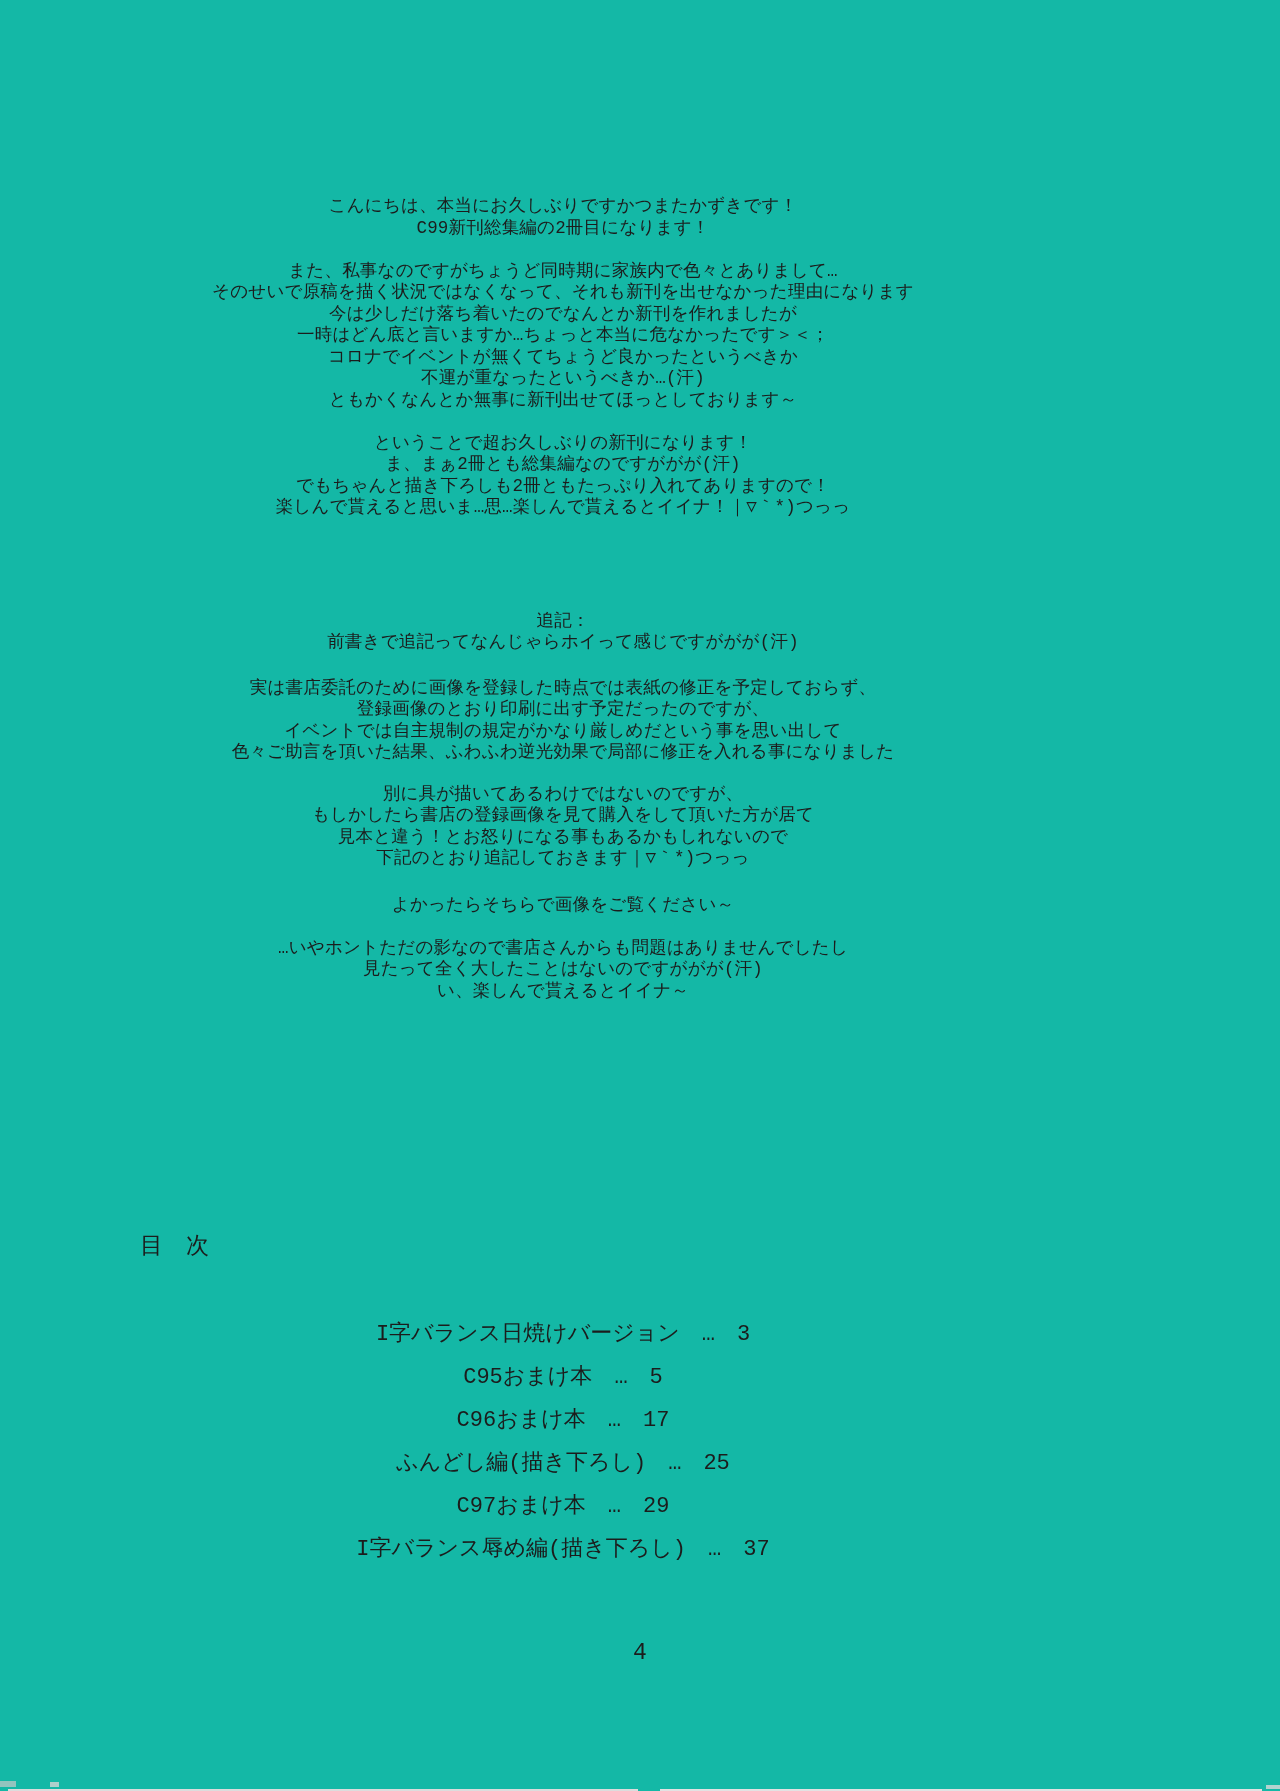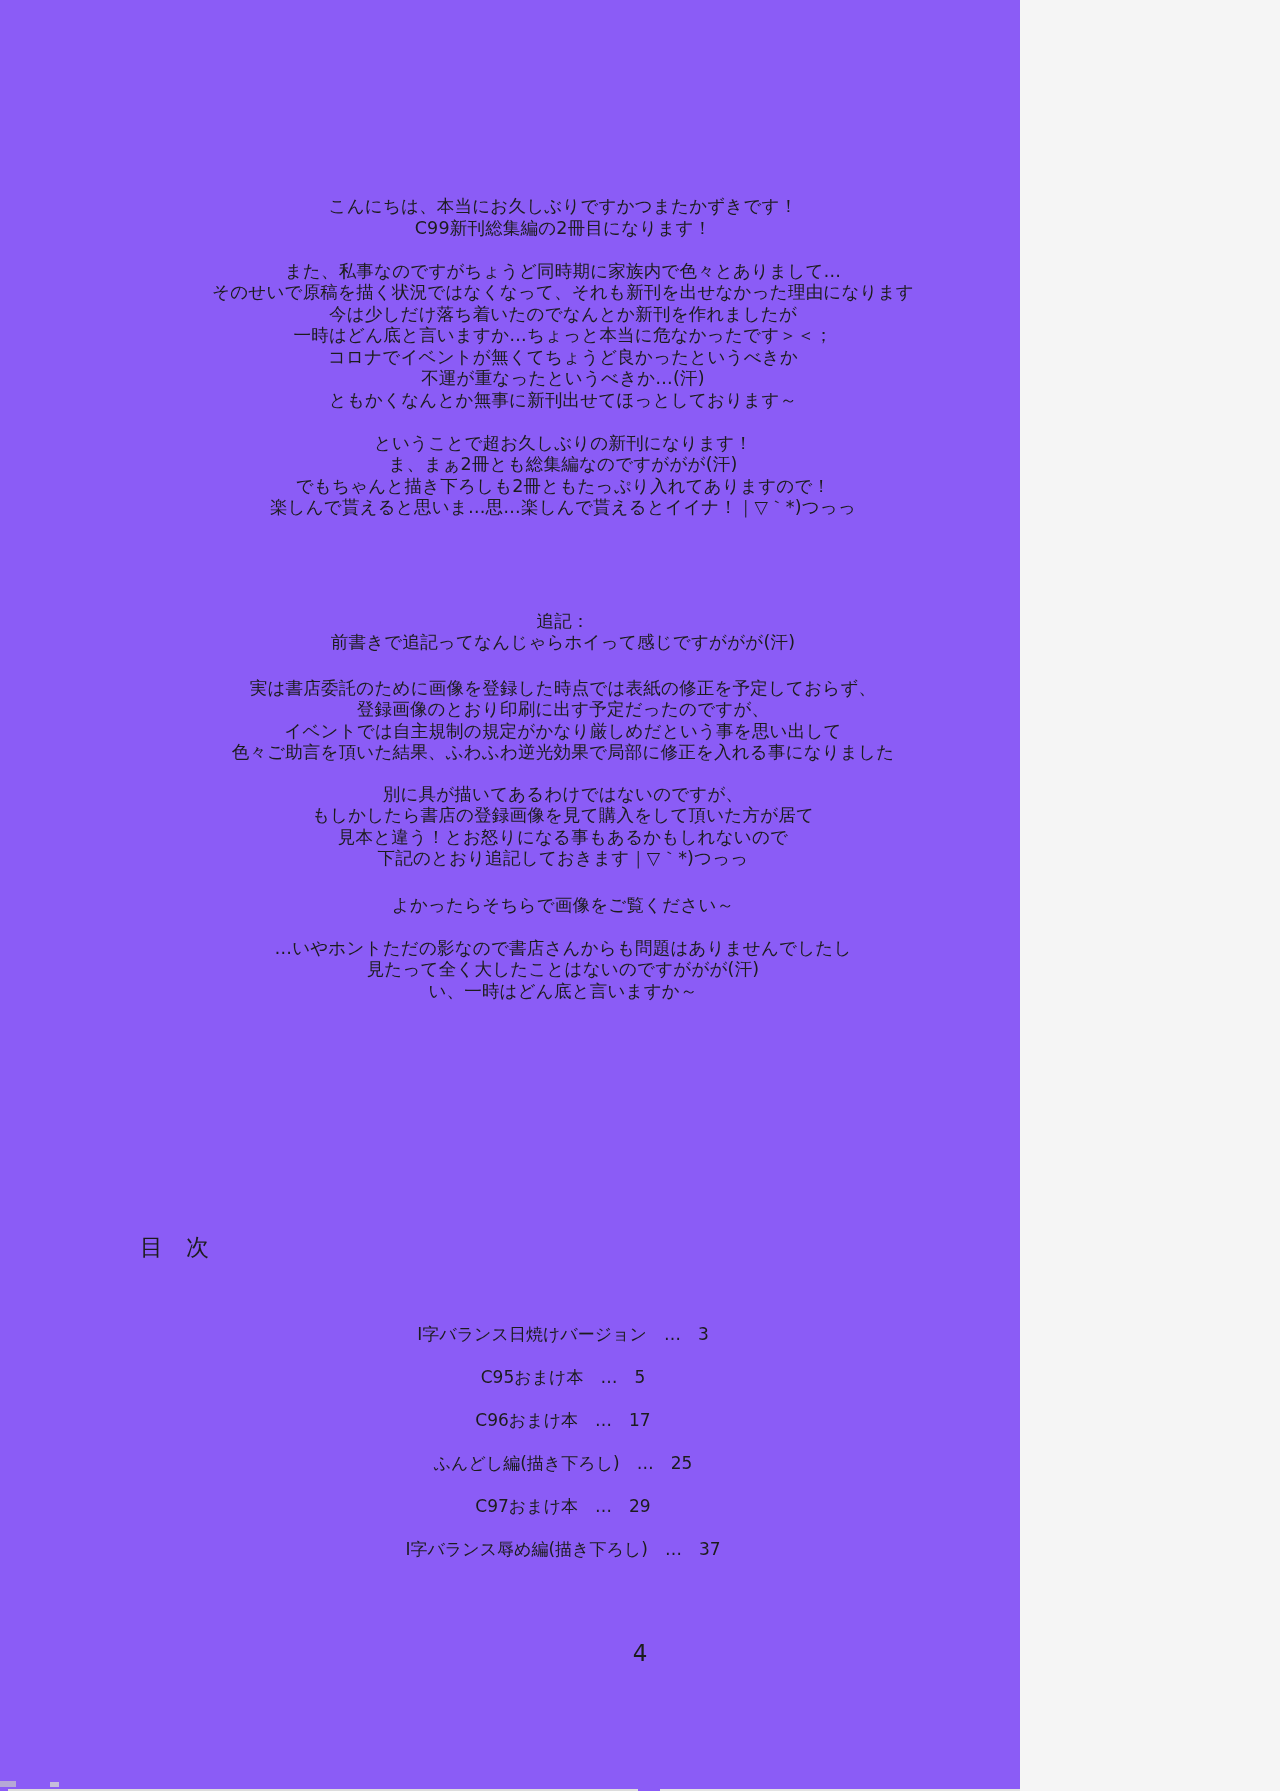--- a/index.html
+++ b/index.html
@@ -3,24 +3,25 @@
 <meta charset="utf-8">
 <style>
   html,body{margin:0;padding:0;}
   body{
     width:1280px;height:1791px;
     background:#f5f5f5;
     font-family:"DejaVu Sans",sans-serif;
   }
   .page{
     position:relative;
-    width:1020px;height:1791px;
-    background:#8b5cf6;
+    width:1280px;height:1791px;
+    background:#14b8a6;
     overflow:hidden;
     color:#1c1c1c;
+    font-family:Liberation Mono, monospace;
   }
   .text-col{
     position:absolute;
     top:196px;left:140px;width:846px;
     text-align:center;
     font-size:17.5px;
     line-height:21.5px;
     letter-spacing:0.2px;
   }
   .blk{margin:0;padding:0;}
@@ -34,21 +35,21 @@
     position:absolute;
     top:1233px;left:140px;width:846px;
     text-align:left;
     font-size:23px;
     line-height:28px;
   }
   .toc-list{
     position:absolute;
     top:1313px;left:140px;width:846px;
     text-align:center;
-    font-size:17px;
+    font-size:22px;
   }
   .toc-item{
     line-height:43px;
     white-space:pre;
   }
   .page-num{
     position:absolute;
     top:1639px;left:0;width:1280px;
     text-align:center;
     font-size:23px;
@@ -110,21 +111,21 @@
       <span class="ln">下記のとおり追記しておきます｜▽｀*)つっっ</span>
     </p>
 
     <p class="blk gap-25">
       <span class="ln">よかったらそちらで画像をご覧ください～</span>
     </p>
 
     <p class="blk">
       <span class="ln">…いやホントただの影なので書店さんからも問題はありませんでしたし</span>
       <span class="ln">見たって全く大したことはないのですががが(汗)</span>
-      <span class="ln">い、一時はどん底と言いますか～</span>
+      <span class="ln">い、楽しんで貰えるとイイナ～</span>
     </p>
 
   </div>
 
   <div class="toc-heading">目　次</div>
 
   <div class="toc-list">
     <div class="toc-item"><span>I字バランス日焼けバージョン</span><span>　…　</span><span>3</span></div>
     <div class="toc-item"><span>C95おまけ本</span><span>　…　</span><span>5</span></div>
     <div class="toc-item"><span>C96おまけ本</span><span>　…　</span><span>17</span></div>

